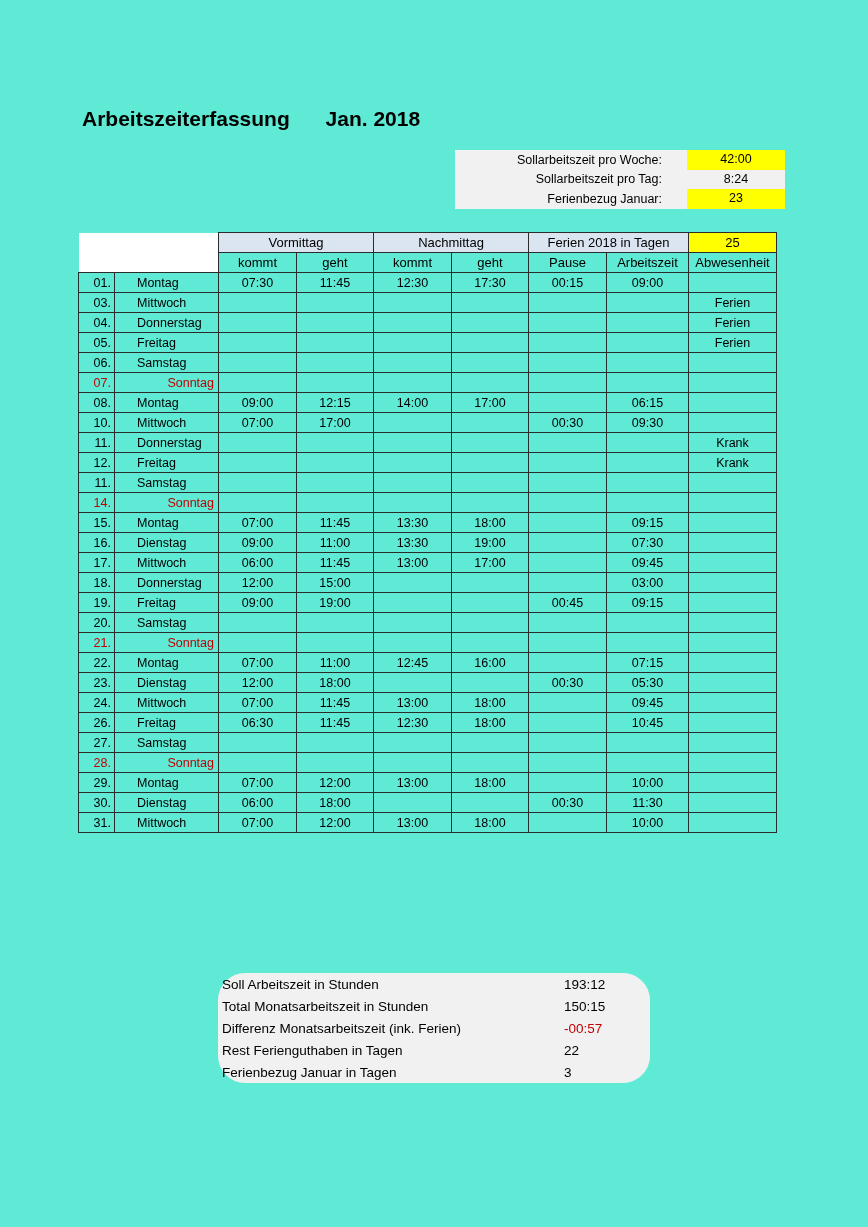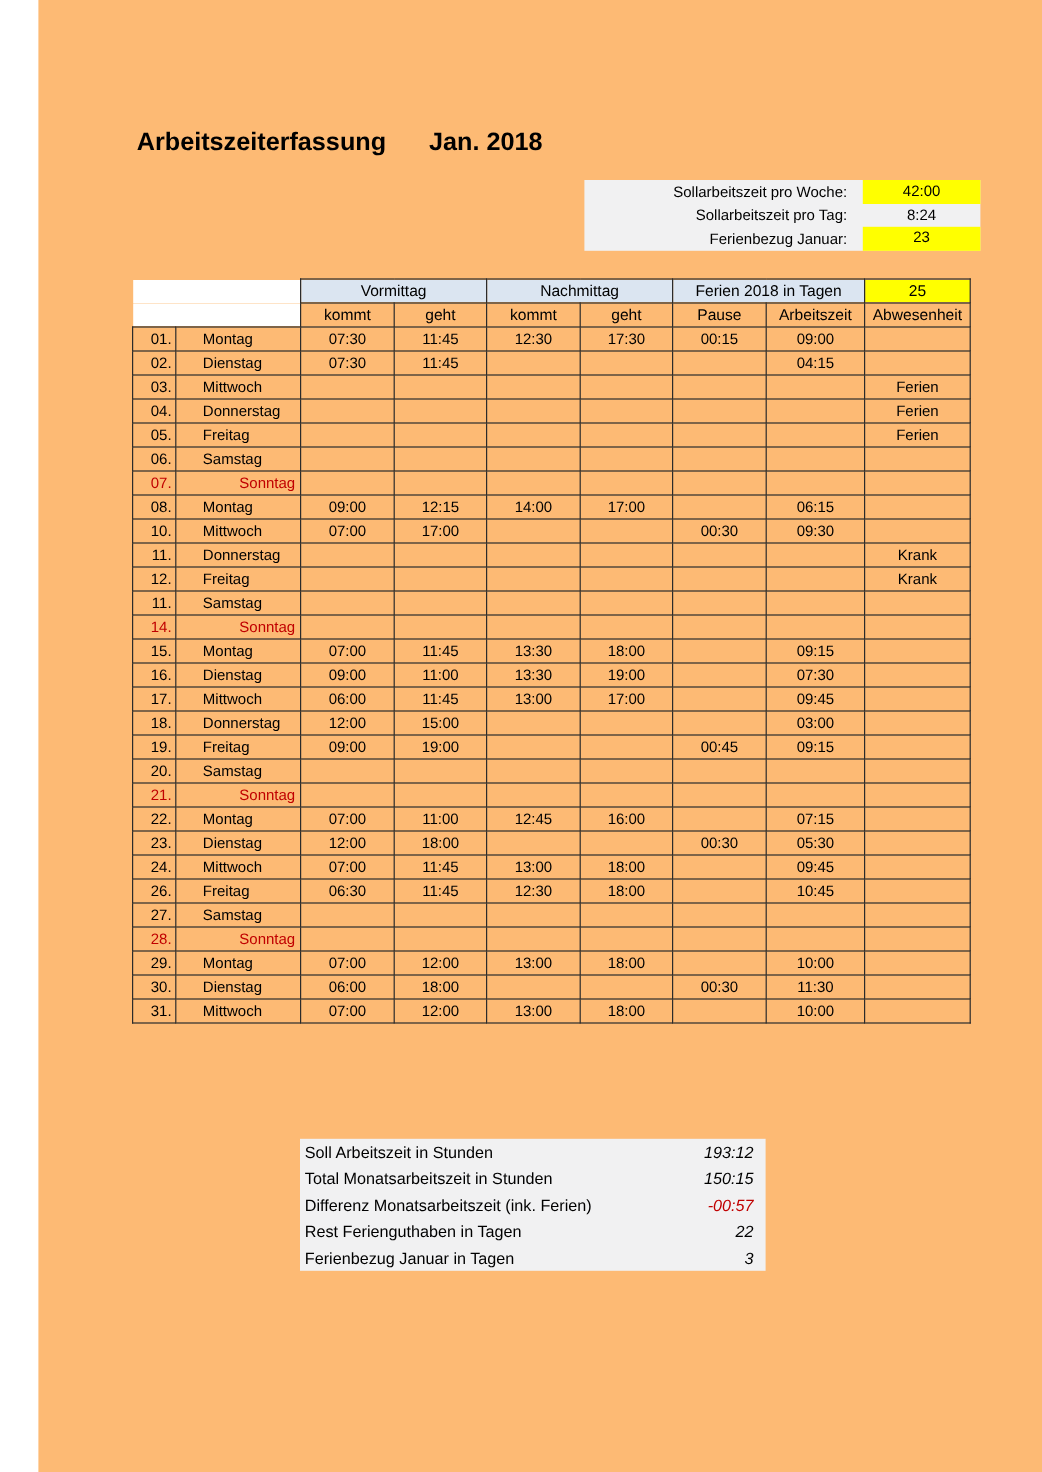--- a/index.html
+++ b/index.html
@@ -12,30 +12,30 @@
     overflow:hidden;
   }
   :root {
     --header-blue:#dbe5f1;
     --yellow:#ffff00;
     --sunday-red:#c00000;
     --neg-red:#c00000;
     --panel:#f1f1f2;
     --grid:#2b2b2b;
   }
-  .page { position:absolute; inset:0; background:#fdba74;margin-left:32px; }
+  .page { position:absolute; inset:0; background:#5eead4; }
 
   
   .title-row { position:absolute; top:107px; left:82px; font-size:21px; font-weight:bold; white-space:nowrap; }
   .title-row .period { margin-left:30px; }
 
   
   .info-box { position:absolute; top:150px; left:455px; width:330px; background:var(--panel); }
   .info-row { display:flex; align-items:center; height:19.5px; font-size:12.5px; }
-  .info-label { flex:1; text-align:right; padding-right:13px; }
+  .info-label { flex:1; text-align:right; padding-right:25px; }
   .info-value { width:98px; text-align:center; }
   .info-value.highlight { background:var(--yellow); height:100%; line-height:19.5px; }
 
   
   .timesheet {
     position:absolute; top:232px; left:78px;
     border-collapse:collapse; table-layout:fixed;
     font-size:12.5px;
   }
   .timesheet th, .timesheet td {
@@ -48,24 +48,24 @@
   .timesheet th { text-align:center; font-size:13px; }
   .timesheet .no-border { border:none; background:#fff; }
   .timesheet th.blue { background:var(--header-blue); }
   .timesheet th.yellow { background:var(--yellow); }
   .timesheet td.num { text-align:right; padding-right:3px; }
   .timesheet td.day { text-align:left; padding-left:22px; }
   .timesheet td.val { text-align:center; }
   .timesheet tr.sunday td { color:var(--sunday-red);text-align:right; }
 
   
-  .summary { position:absolute; top:949px; left:218px; width:388px; background:var(--panel); }
+  .summary { position:absolute; top:973px; left:218px; width:432px; background:var(--panel);border-radius:27px; }
   .summary-row { display:flex; align-items:center; height:22px; font-size:13.5px; }
   .summary-label { flex:1; padding-left:4px; white-space:nowrap; }
-  .summary-value { width:86px; text-align:right; padding-right:10px;font-style:italic; }
+  .summary-value { width:86px; padding-right:10px; }
   .summary-value.negative { color:var(--neg-red); }
 </style>
 </head>
 <body>
 
 <div class="page">
 
   <div class="title-row">
     <span>Arbeitszeiterfassung</span>
     <span class="period">Jan. 2018</span>
@@ -123,31 +123,20 @@
           <td class="day">Montag</td>
           <td class="val">07:30</td>
           <td class="val">11:45</td>
           <td class="val">12:30</td>
           <td class="val">17:30</td>
           <td class="val">00:15</td>
           <td class="val">09:00</td>
           <td class="val"></td>
         </tr>
         <tr>
-          <td class="num">02.</td>
-          <td class="day">Dienstag</td>
-          <td class="val">07:30</td>
-          <td class="val">11:45</td>
-          <td class="val"></td>
-          <td class="val"></td>
-          <td class="val"></td>
-          <td class="val">04:15</td>
-          <td class="val"></td>
-        </tr>
-        <tr>
           <td class="num">03.</td>
           <td class="day">Mittwoch</td>
           <td class="val"></td>
           <td class="val"></td>
           <td class="val"></td>
           <td class="val"></td>
           <td class="val"></td>
           <td class="val"></td>
           <td class="val">Ferien</td>
         </tr>

